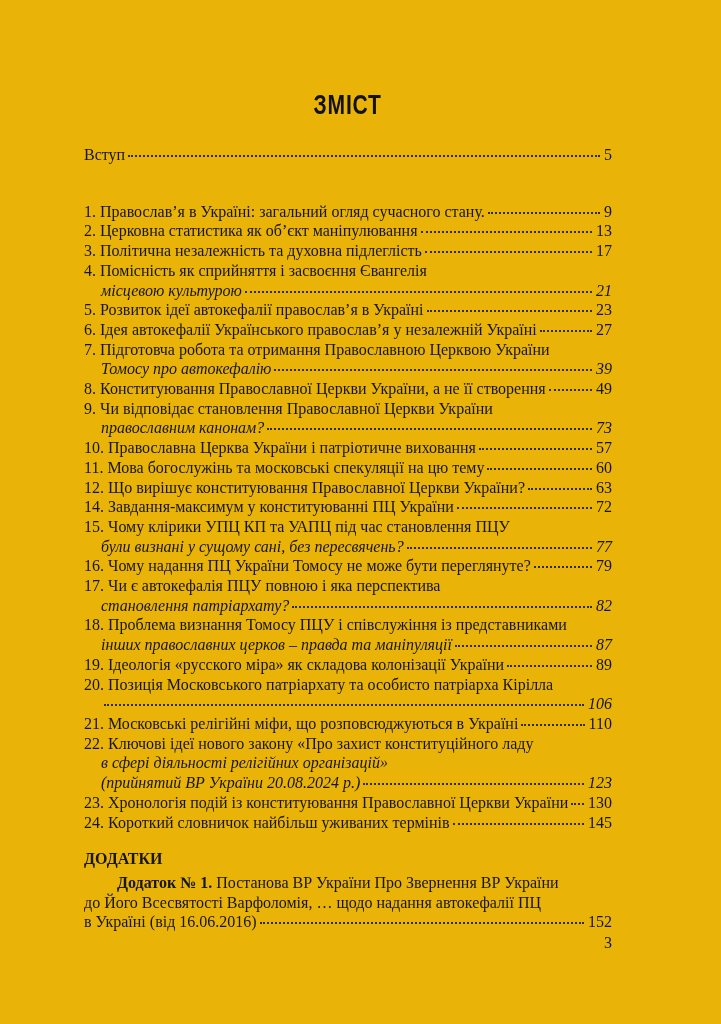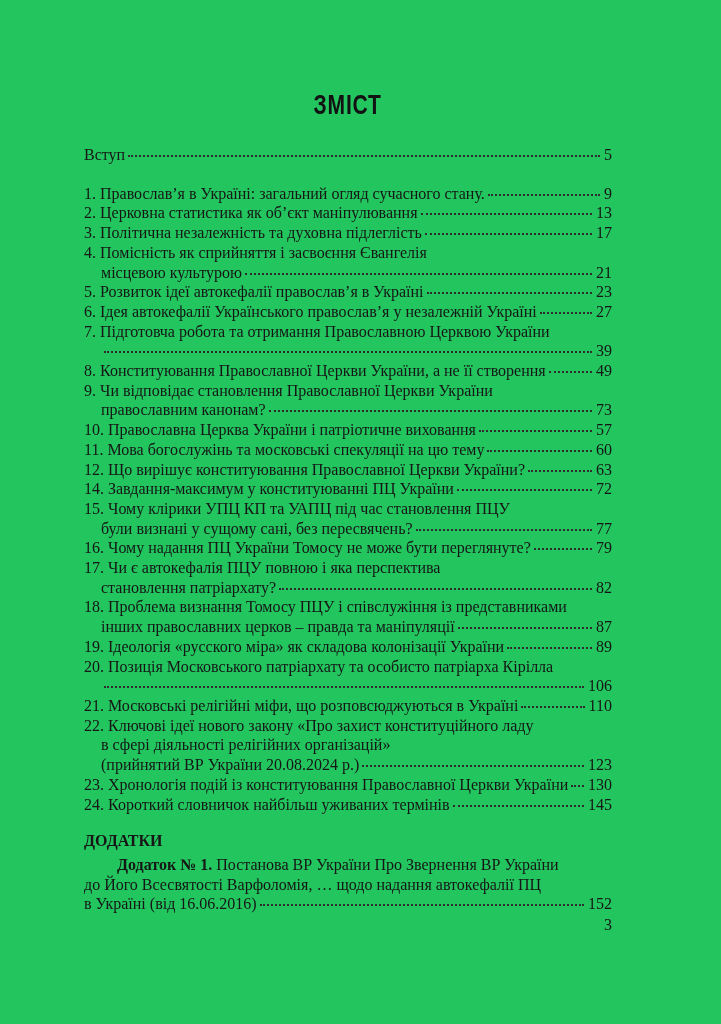--- a/index.html
+++ b/index.html
@@ -11,21 +11,21 @@
     width: 721px;
     height: 1024px;
     overflow: hidden;
     position: relative;
     font-family: "Liberation Serif", serif;
     color: #161616;
   }
   .page {
     position: absolute;
     inset: 0;
-    background: #22c55e;
+    background: #eab308;
   }
   .content {
     position: absolute;
     left: 84px;
     width: 528px;
     top: 0;
   }
   .title-wrap {
     margin-top: 90px;
     display: flex;
@@ -42,31 +42,32 @@
     white-space: nowrap;
   }
   .toc {
     font-size: 16px;
     line-height: 19.7px;
   }
   .intro-block {
     margin-top: 24px;
   }
   .entries {
-    margin-top: 19px;
+    margin-top: 37px;
   }
   .row {
     display: flex;
     align-items: baseline;
   }
   .row .txt {
     white-space: nowrap;
   }
   .row.cont {
     padding-left: 17px;
+    font-style: italic;
   }
   .leader {
     flex: 1;
     position: relative;
     min-width: 12px;
   }
   .leader::after {
     content: "";
     position: absolute;
     left: 3px;
@@ -158,20 +159,21 @@
               <span class="txt">6. Ідея автокефалії Українського православ’я у незалежній Україні</span>
               <span class="leader"></span>
               <span class="pg">27</span>
             </div>
           </div>
           <div class="entry">
             <div class="row">
               <span class="txt">7. Підготовча робота та отримання Православною Церквою України</span>
             </div>
             <div class="row cont">
+              <span class="txt">Томосу про автокефалію</span>
               <span class="leader"></span>
               <span class="pg">39</span>
             </div>
           </div>
           <div class="entry">
             <div class="row">
               <span class="txt">8. Конституювання Православної Церкви України, а не її створення</span>
               <span class="leader"></span>
               <span class="pg">49</span>
             </div>

